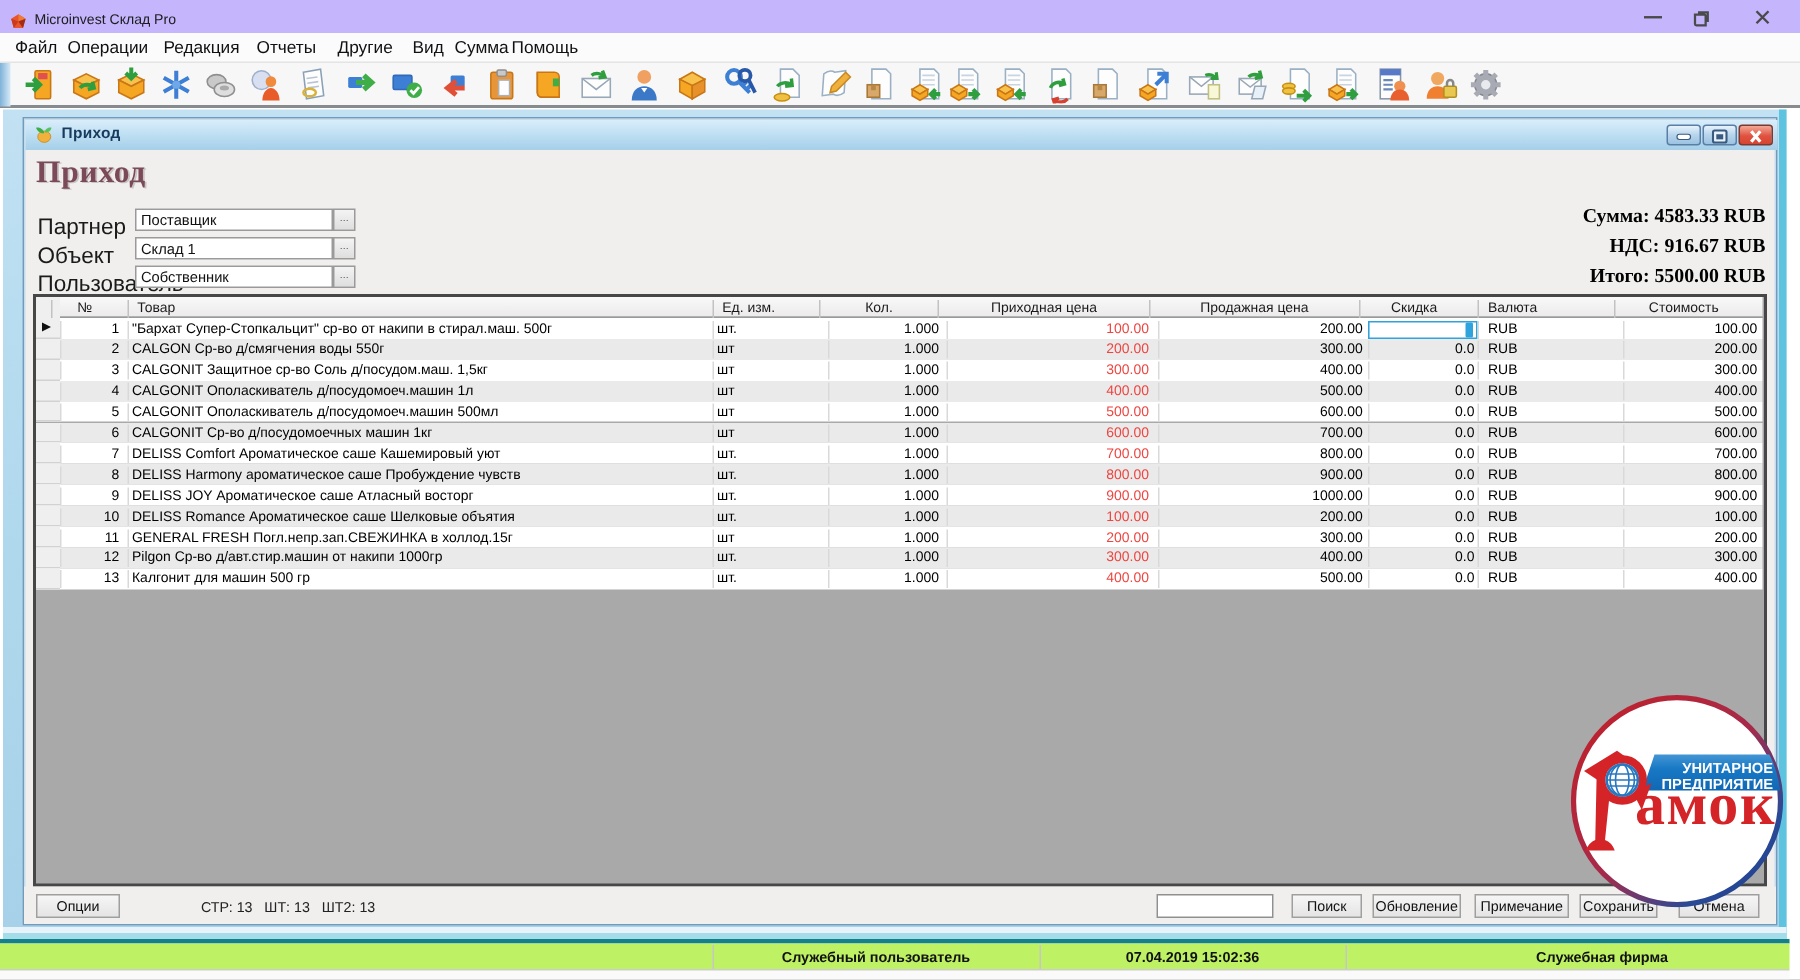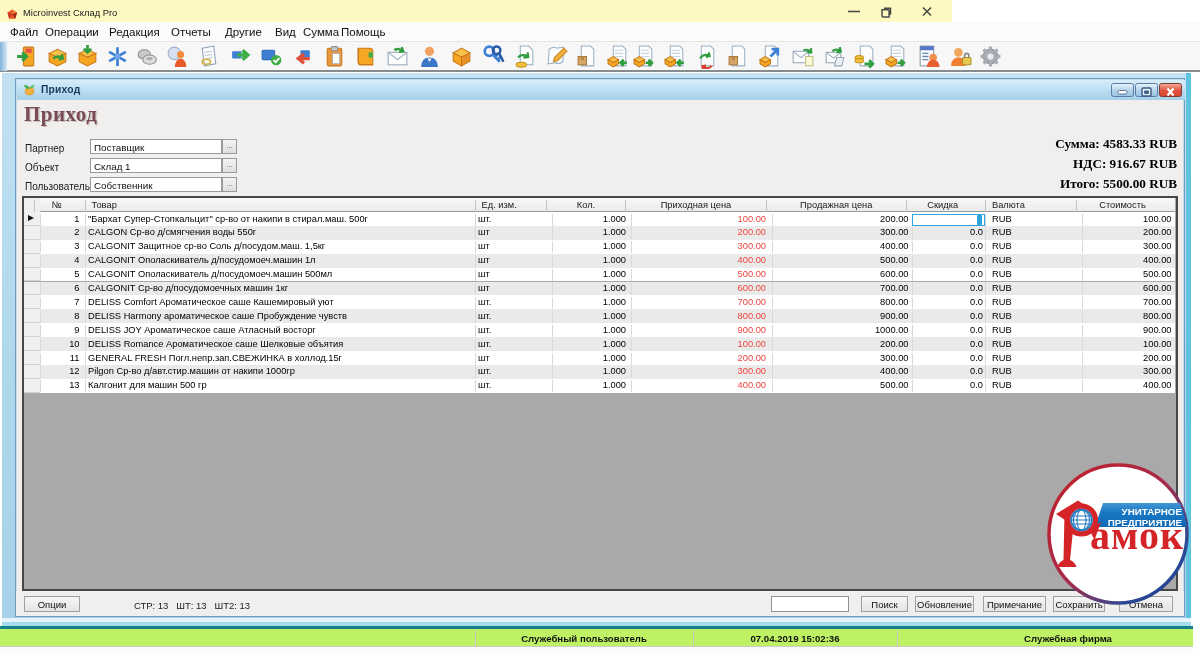--- a/index.html
+++ b/index.html
@@ -1,18 +1,18 @@
 <!DOCTYPE html>
 <html><head><meta charset="utf-8"><title>Приход</title>
 <style>
 *{margin:0;padding:0;box-sizing:border-box}
 html,body{width:1200px;height:653px;overflow:hidden}
 body{position:relative;font-family:"Liberation Sans",sans-serif;background:#fff;-webkit-font-smoothing:antialiased}
 
-#titlebar{position:absolute;left:0;top:0;width:952px;height:22px;background:#fef9c3}
+#titlebar{position:absolute;left:0;top:0;width:1200px;height:22px;background:#c4b5fd}
 #apptitle{position:absolute;left:23px;top:7px;font-size:9.4px;color:#1c1c1c}
 #winctl{position:absolute;right:12px;top:0;height:22px}
 #menubar{position:absolute;left:0;top:22px;width:1200px;height:19px;background:#fbfbfb;font-size:11.5px;color:#111}
 #menubar span{position:absolute;top:4px}
 #toolbar{position:absolute;left:0;top:41px;width:1200px;height:31px;background:#f7f7f7;border-top:1px solid #e4e4e4;border-bottom:2px solid #888b8e}
 .tbi{position:absolute;top:2px;width:26px;height:26px}
 #tbhandle{position:absolute;left:0;top:0;width:7px;height:29px;background:linear-gradient(90deg,#7fb2d9,#d6eaf7)}
 
 #mdi{position:absolute;left:2px;top:73px;width:1189px;height:549px;background:linear-gradient(180deg,#c2e1f3 0%,#b3daee 40%,#a6d1e8 100%)}
 #mdibot1{position:absolute;left:2px;top:617.5px;width:1189px;height:4.5px;background:#e6f3fa}#mdibot1b{position:absolute;left:2px;top:622px;width:1189px;height:4px;background:#a5dcea}
@@ -20,21 +20,21 @@
 #mdiright{position:absolute;left:1186px;top:73px;width:4.5px;height:553px;background:#5ec3de}
 
 #iwin{position:absolute;left:15px;top:78px;width:1170px;height:539px;border:1px solid #6d9cbe;background:#f0efed;box-shadow:inset 0 0 0 1px #c4dcee}
 #ititle{position:absolute;left:1px;top:1px;width:1168px;height:20px;background:linear-gradient(180deg,#d9edfa 0%,#c0e0f3 45%,#a6cfe9 100%)}
 #ititle .t{position:absolute;left:24px;top:4px;font-size:10.3px;font-weight:bold;color:#173a5e;letter-spacing:0.2px}
 .wbtn{position:absolute;top:3px;width:23.5px;height:13.5px;border-radius:2.5px;border:1px solid #5a7ea6}
 .wbtn.b{background:linear-gradient(180deg,#e7f3fc,#b7d4ec 50%,#9cc3e2)}
 .wbtn.r{background:linear-gradient(180deg,#f4a896,#e05240 55%,#d64530);border-color:#7a3a30}
 
 #h1{position:absolute;left:24px;top:102px;font-family:"Liberation Serif",serif;font-size:21px;font-weight:bold;color:#7a4a58;letter-spacing:.5px;text-shadow:1.2px 1.2px 0 #c9c4c2}
-.flabel{position:absolute;left:25px;font-size:10px;color:#1a1a1a}
+.flabel{position:absolute;left:25px;font-size:15px;color:#1a1a1a}
 .finput{position:absolute;left:90px;width:132px;height:14.5px;background:#fff;border:1px solid #9a9a9a;font-size:9.8px;color:#111;padding:1.5px 0 0 3px}
 .fbtn{position:absolute;left:222px;width:15px;height:14.5px;background:linear-gradient(180deg,#f4f4f4,#dedede);border:1px solid #9a9a9a;font-size:7px;color:#555;text-align:center;line-height:11px}
 .total{position:absolute;right:23px;font-family:"Liberation Serif",serif;font-size:13.2px;font-weight:bold;color:#000;text-align:right}
 
 #grid{position:absolute;left:22px;top:196px;width:1156px;height:395px;border:2.5px solid #474747;background:#a9a9a9;overflow:hidden}
 .ghead{position:absolute;left:0;top:0;width:1151px;height:14px;background:linear-gradient(180deg,#f9f9f9,#eceaea);border-bottom:1px solid #9a9a9a}
 .ghead .h{position:absolute;top:2px;height:12px;font-size:9.3px;color:#1a1a1a;border-left:1px solid #c2c2c2;white-space:nowrap;overflow:hidden}
 .selh{position:absolute;left:0;top:0;width:15.5px;height:14px;background:#efefef}
 .row{position:absolute;left:0;width:1151px;height:13.9px}
 .row .c{position:absolute;top:1.5px;height:12px;font-size:9.3px;color:#000;white-space:nowrap;overflow:hidden;border-left:1px solid #d9d9d9}

